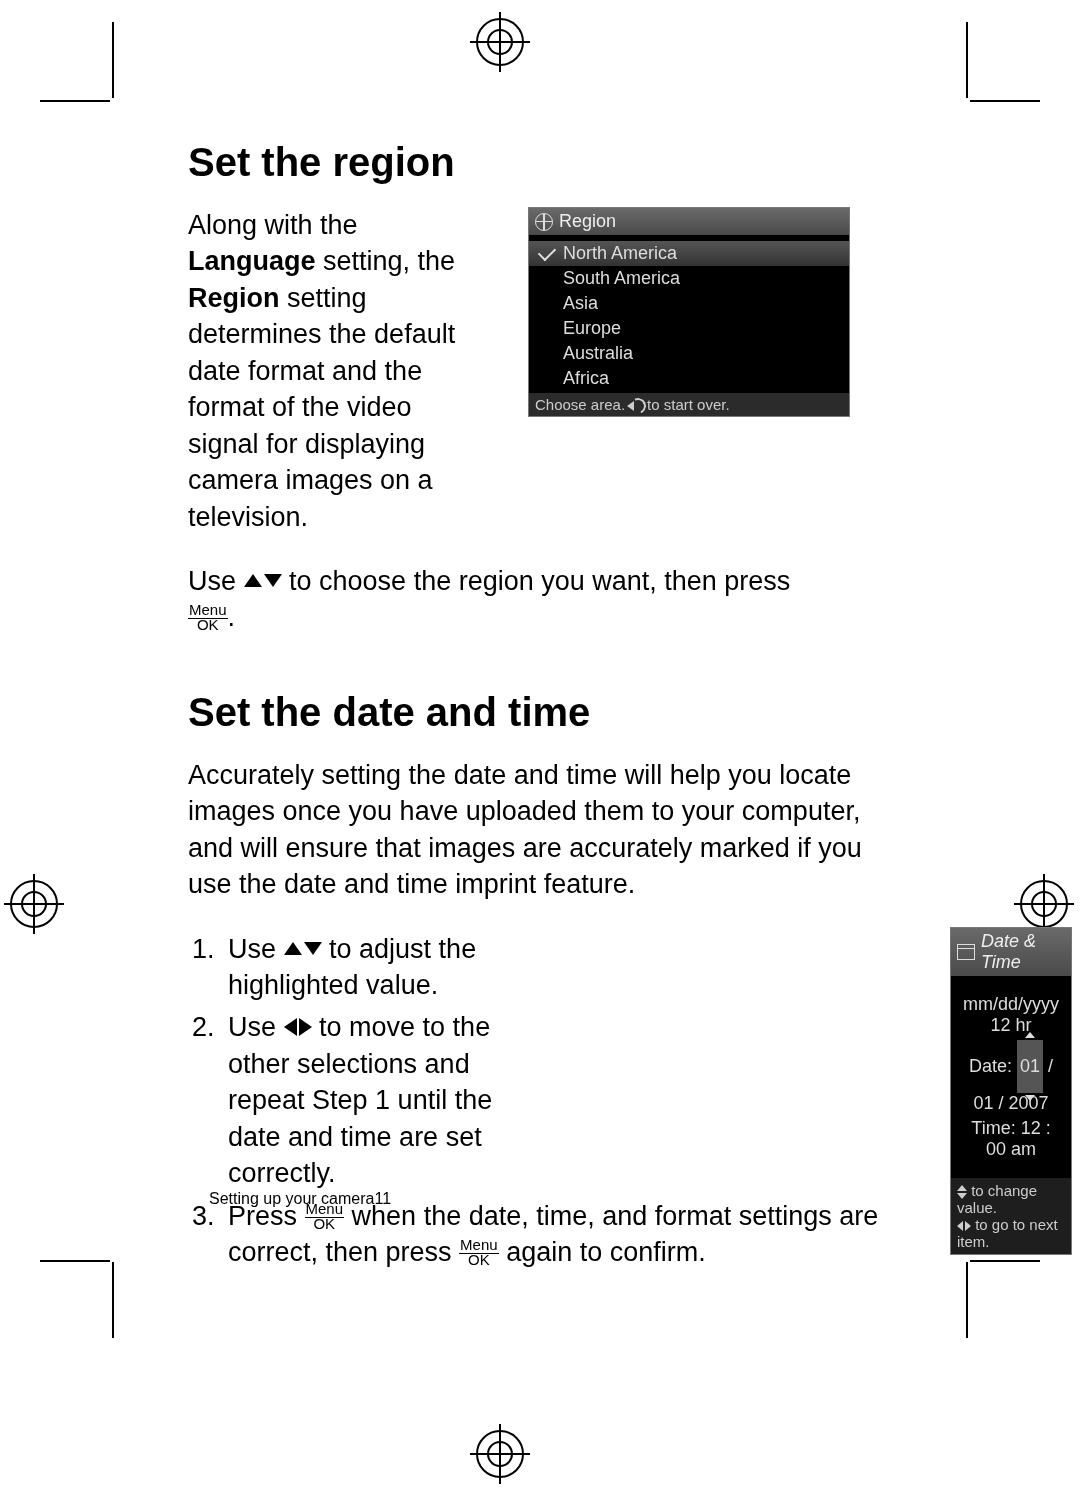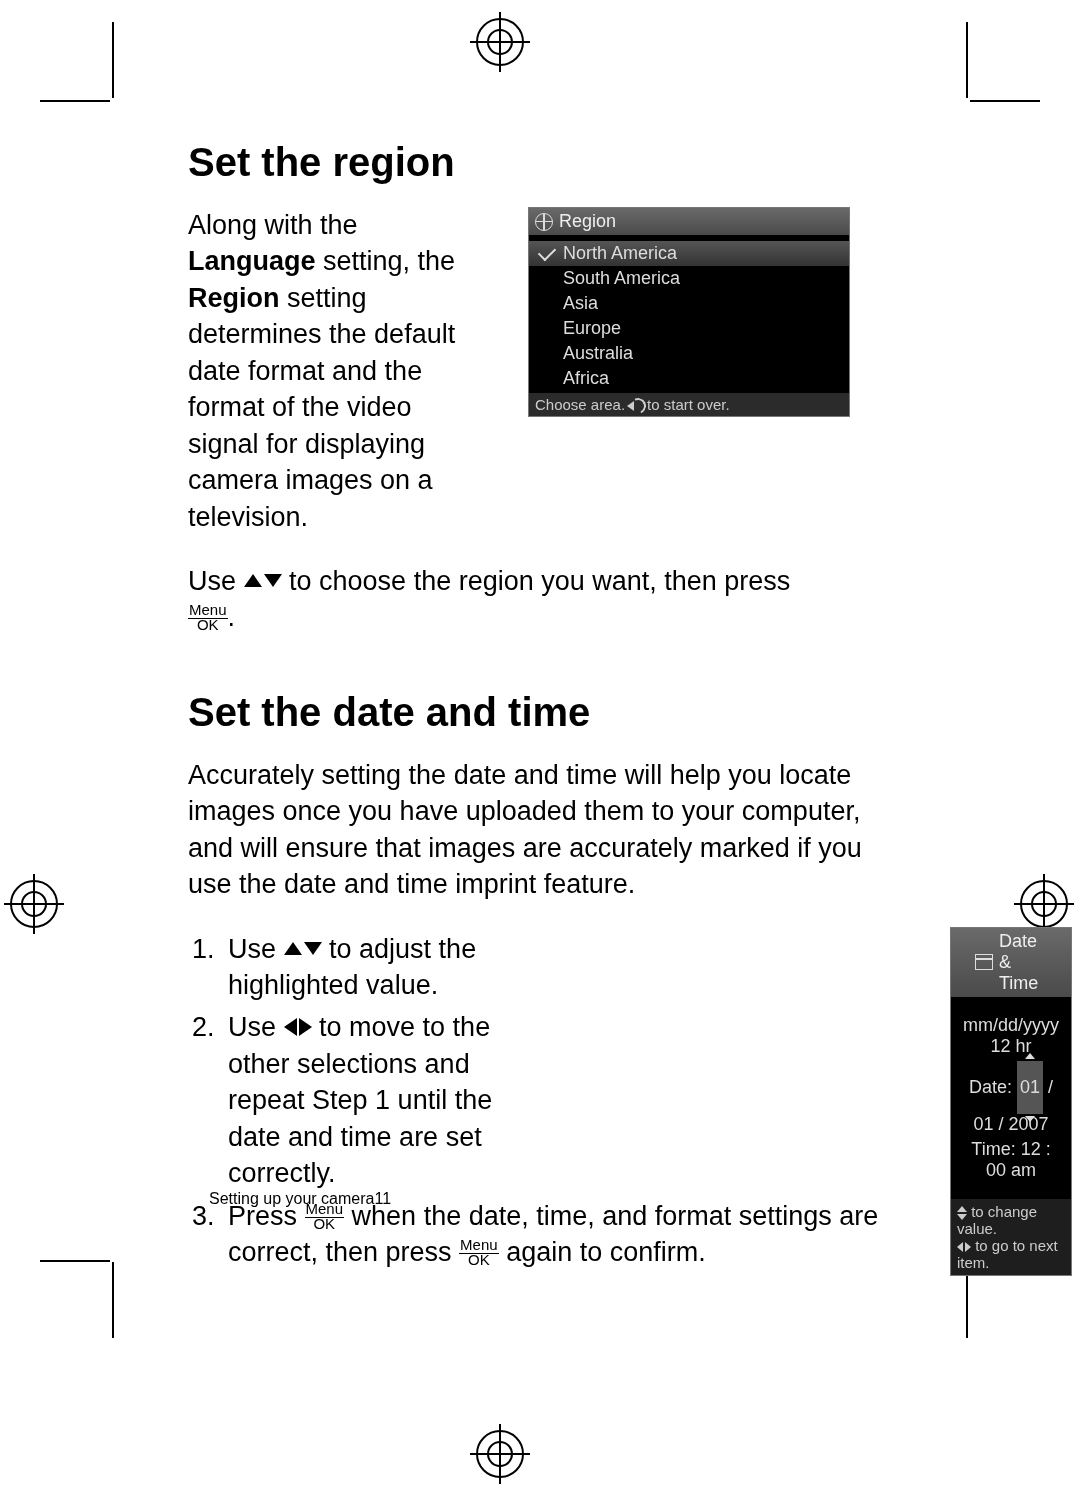--- a/index.html
+++ b/index.html
@@ -153,21 +153,21 @@
   .back-icon .arr {
     position:absolute; width:0; height:0; border-style:solid;
     border-width:5px 7px 5px 0; border-color: transparent #ccc transparent transparent;
     top:3px; left:-2px;
   }
 
   
   .screen2 { width: 320px; border:1px solid #777; background:#000; color:#ddd; }
   .screen2 .titlebar {
     background: linear-gradient(#6a6a6a,#4a4a4a); color:#eee; font-size:18px;
-    padding:3px 24px; display:flex; align-items:center; gap:6px;
+    padding:3px 6px; display:flex; align-items:center; gap:6px;font-style:italic;
   }
   .cal-icon { width:16px; height:14px; border:1.5px solid #ddd; position:relative; flex:none; }
   .cal-icon::before { content:""; position:absolute; left:0; right:0; top:3px; height:1.5px; background:#ddd; }
   .screen2 .body {
     padding: 14px 12px 14px 12px;
     font-size: 18px;
     text-align: center;
   }
   .screen2 .body .row { margin: 4px 0; }
   .screen2 .hl {

